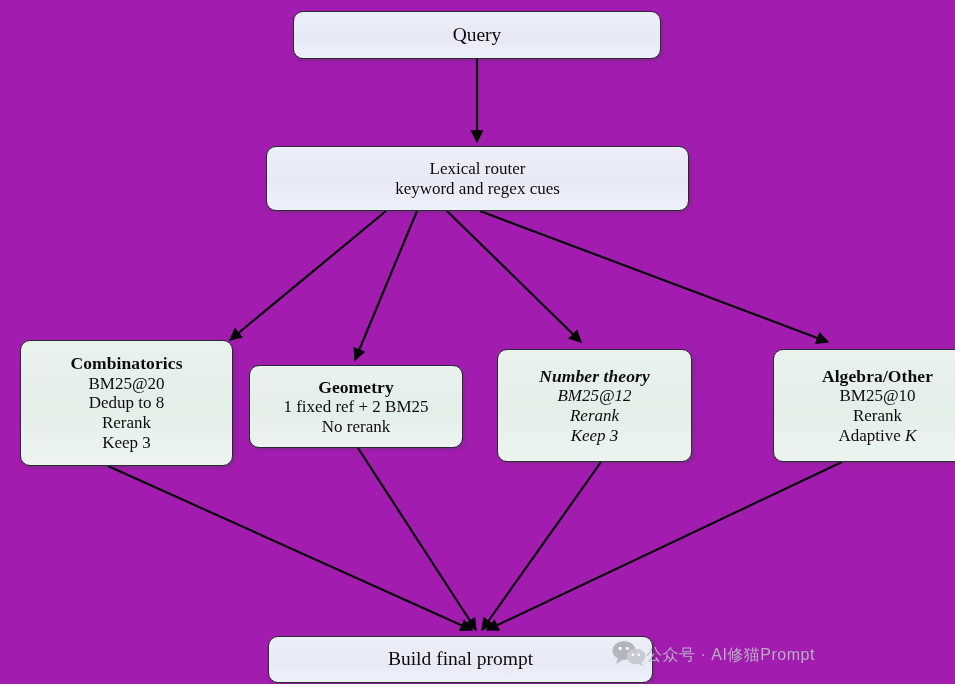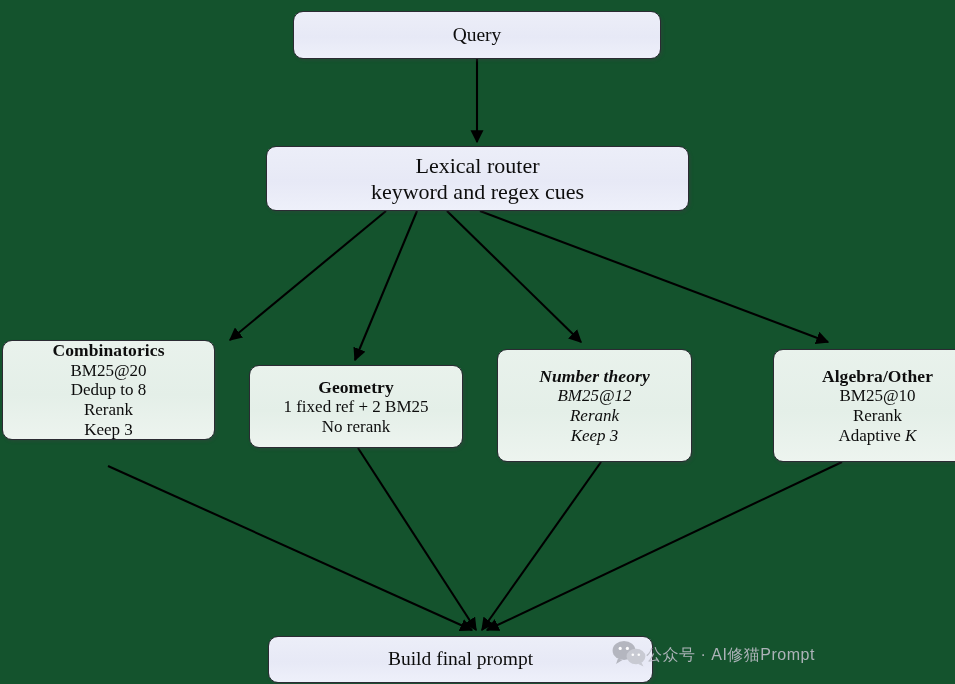--- a/index.html
+++ b/index.html
@@ -4,21 +4,21 @@
 <style>
   html, body {
     margin: 0;
     padding: 0;
     background: #ffffff;
   }
   #canvas {
     position: relative;
     width: 955px;
     height: 684px;
-    background: #14532d;
+    background: #a21caf;
     overflow: hidden;
     font-family: "Liberation Serif", "DejaVu Serif", serif;
   }
   #edges {
     position: absolute;
     left: 0; top: 0;
     width: 955px;
     height: 684px;
     pointer-events: none;
   }
@@ -50,27 +50,27 @@
   .node-line {
     font-size: 17px;
   }
   .node-line .ital {
     font-style: italic;
   }
   .single-label {
     font-size: 19.5px;
   }
   .router-label {
-    font-size: 22px;
+    font-size: 17px;
   }
 
   
   #node-query       { left: 293px; top: 11px;  width: 368px; height: 48px; }
   #node-router      { left: 266px; top: 146px; width: 423px; height: 65px; }
-  #node-combin      { left: 2px;   top: 340px; width: 213px; height: 100px; text-align: right; }
+  #node-combin      { left: 20px;   top: 340px; width: 213px; height: 126px; text-align: right; }
   #node-geometry    { left: 249px; top: 365px; width: 214px; height: 83px; }
   #node-numbertheory{ left: 497px; top: 349px; width: 195px; height: 113px; font-style: italic; }
   #node-algebra     { left: 773px; top: 349px; width: 209px; height: 113px; }
   #node-build       { left: 268px; top: 636px; width: 385px; height: 47px; }
 
   
   #watermark {
     position: absolute;
     left: 612px;
     top: 640px;

